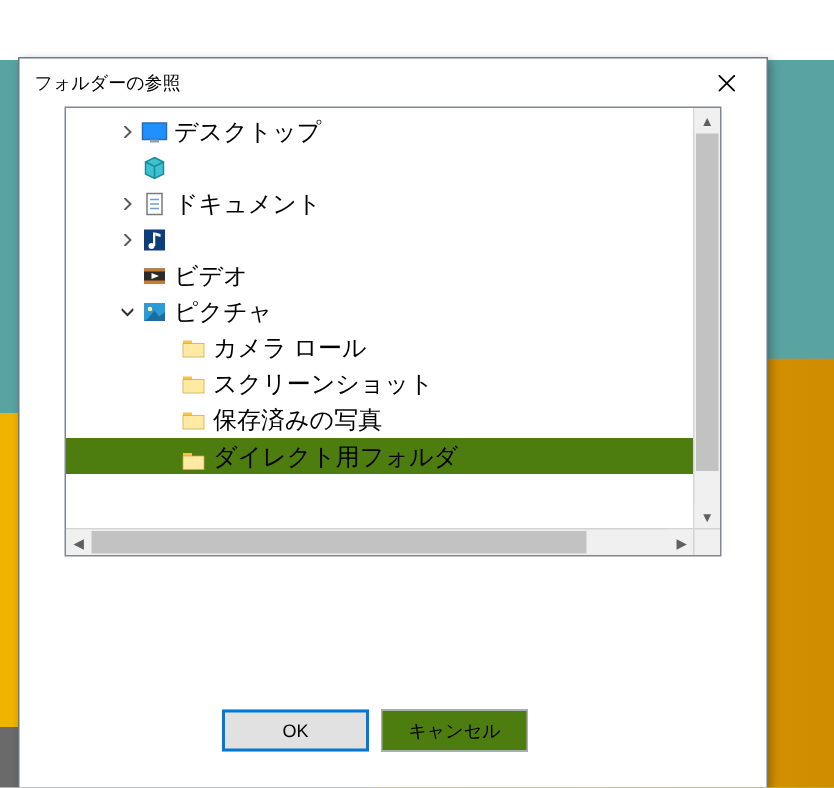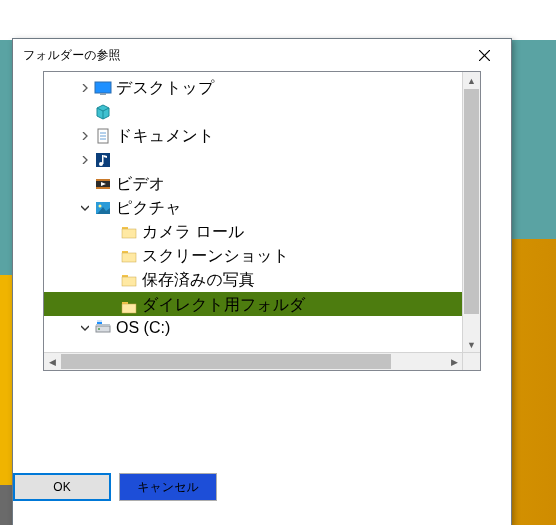--- a/index.html
+++ b/index.html
@@ -48,23 +48,23 @@
   
   .hsb{position:absolute;left:0;bottom:0;height:17px;width:calc(100% - 17px);
        background:#f0f0f0;border-top:1px solid #d4d4d4;display:flex;}
   .hbtn{width:17px;background:#f0f0f0;display:flex;align-items:center;
         justify-content:center;color:#606060;font-size:9px;cursor:pointer;}
   .hthumb{height:15px;margin-top:1px;flex:0 0 330px;background:#c2c2c2;}
   .hspacer{flex:1;}
   .corner{position:absolute;right:0;bottom:0;width:17px;height:17px;background:#f0f0f0;
           border-left:1px solid #d4d4d4;border-top:1px solid #d4d4d4;}
   
-  .btnbar{flex:1;display:flex;align-items:flex-end;justify-content:flex-start;
+  .btnbar{flex:1;display:flex;align-items:flex-end;justify-content:center;
           padding:0 24px 24px 0;gap:8px;border-radius:26px;}
-  .btn{width:96px;height:26px;font-size:12px;background:#1d4ed8;border:1px solid #adadad;
+  .btn{width:96px;height:26px;font-size:12px;background:#4d7c0f;border:1px solid #adadad;
        cursor:pointer;display:flex;align-items:center;justify-content:center;}
   .btn.primary{border:2px solid #0078d7;background:#e1e1e1;width:94px;height:24px;}
 </style>
 </head>
 <body>
 
 <div class="wallpaper">
   <div class="win">
 
     <div class="titlebar">
@@ -195,37 +195,20 @@
           </div>
           <div class="row sel" style="padding-left: 60px;">
             <span class="arrow"></span>
             <span class="ico">
               <svg width="18" height="18" viewBox="0 0 18 18">
                 <rect x="2" y="4" width="6" height="3" fill="#f3c34a"></rect>
                 <rect x="2" y="6" width="14" height="9" fill="#ffe9a3" stroke="#caa84a" stroke-width="0.5"></rect>
               </svg>
             </span>
             <span class="lbl">ダイレクト用フォルダ</span>
-          </div>
-          <div class="row" style="padding-left: 34px;">
-            <span class="arrow">
-              <svg width="8" height="8" viewBox="0 0 8 8">
-                <polyline points="0,2 4,6 8,2" fill="none" stroke="#303030" stroke-width="1.3"></polyline>
-              </svg>
-            </span>
-            <span class="ico">
-              <svg width="18" height="18" viewBox="0 0 18 18">
-                <rect x="2" y="7" width="14" height="6" fill="#d9dde2" stroke="#8a8f96"></rect>
-                <rect x="2" y="5" width="14" height="2" fill="#b9c3cc"></rect>
-                <circle cx="5" cy="10" r="1" fill="#4a9a4a"></circle>
-                <rect x="3" y="3" width="5" height="2" fill="#1e90ff"></rect>
-                <rect x="3" y="1" width="5" height="2" fill="#cfe4f7"></rect>
-              </svg>
-            </span>
-            <span class="lbl">OS (C:)</span>
           </div>
         </div>
 
       <div class="vsb">
         <div class="sbtn">▲</div>
         <div class="vthumb"></div>
         <div class="sbtn" style="position:absolute;bottom:0;left:0;right:0">▼</div>
       </div>
       <div class="hsb">
         <div class="hbtn">◀</div>

